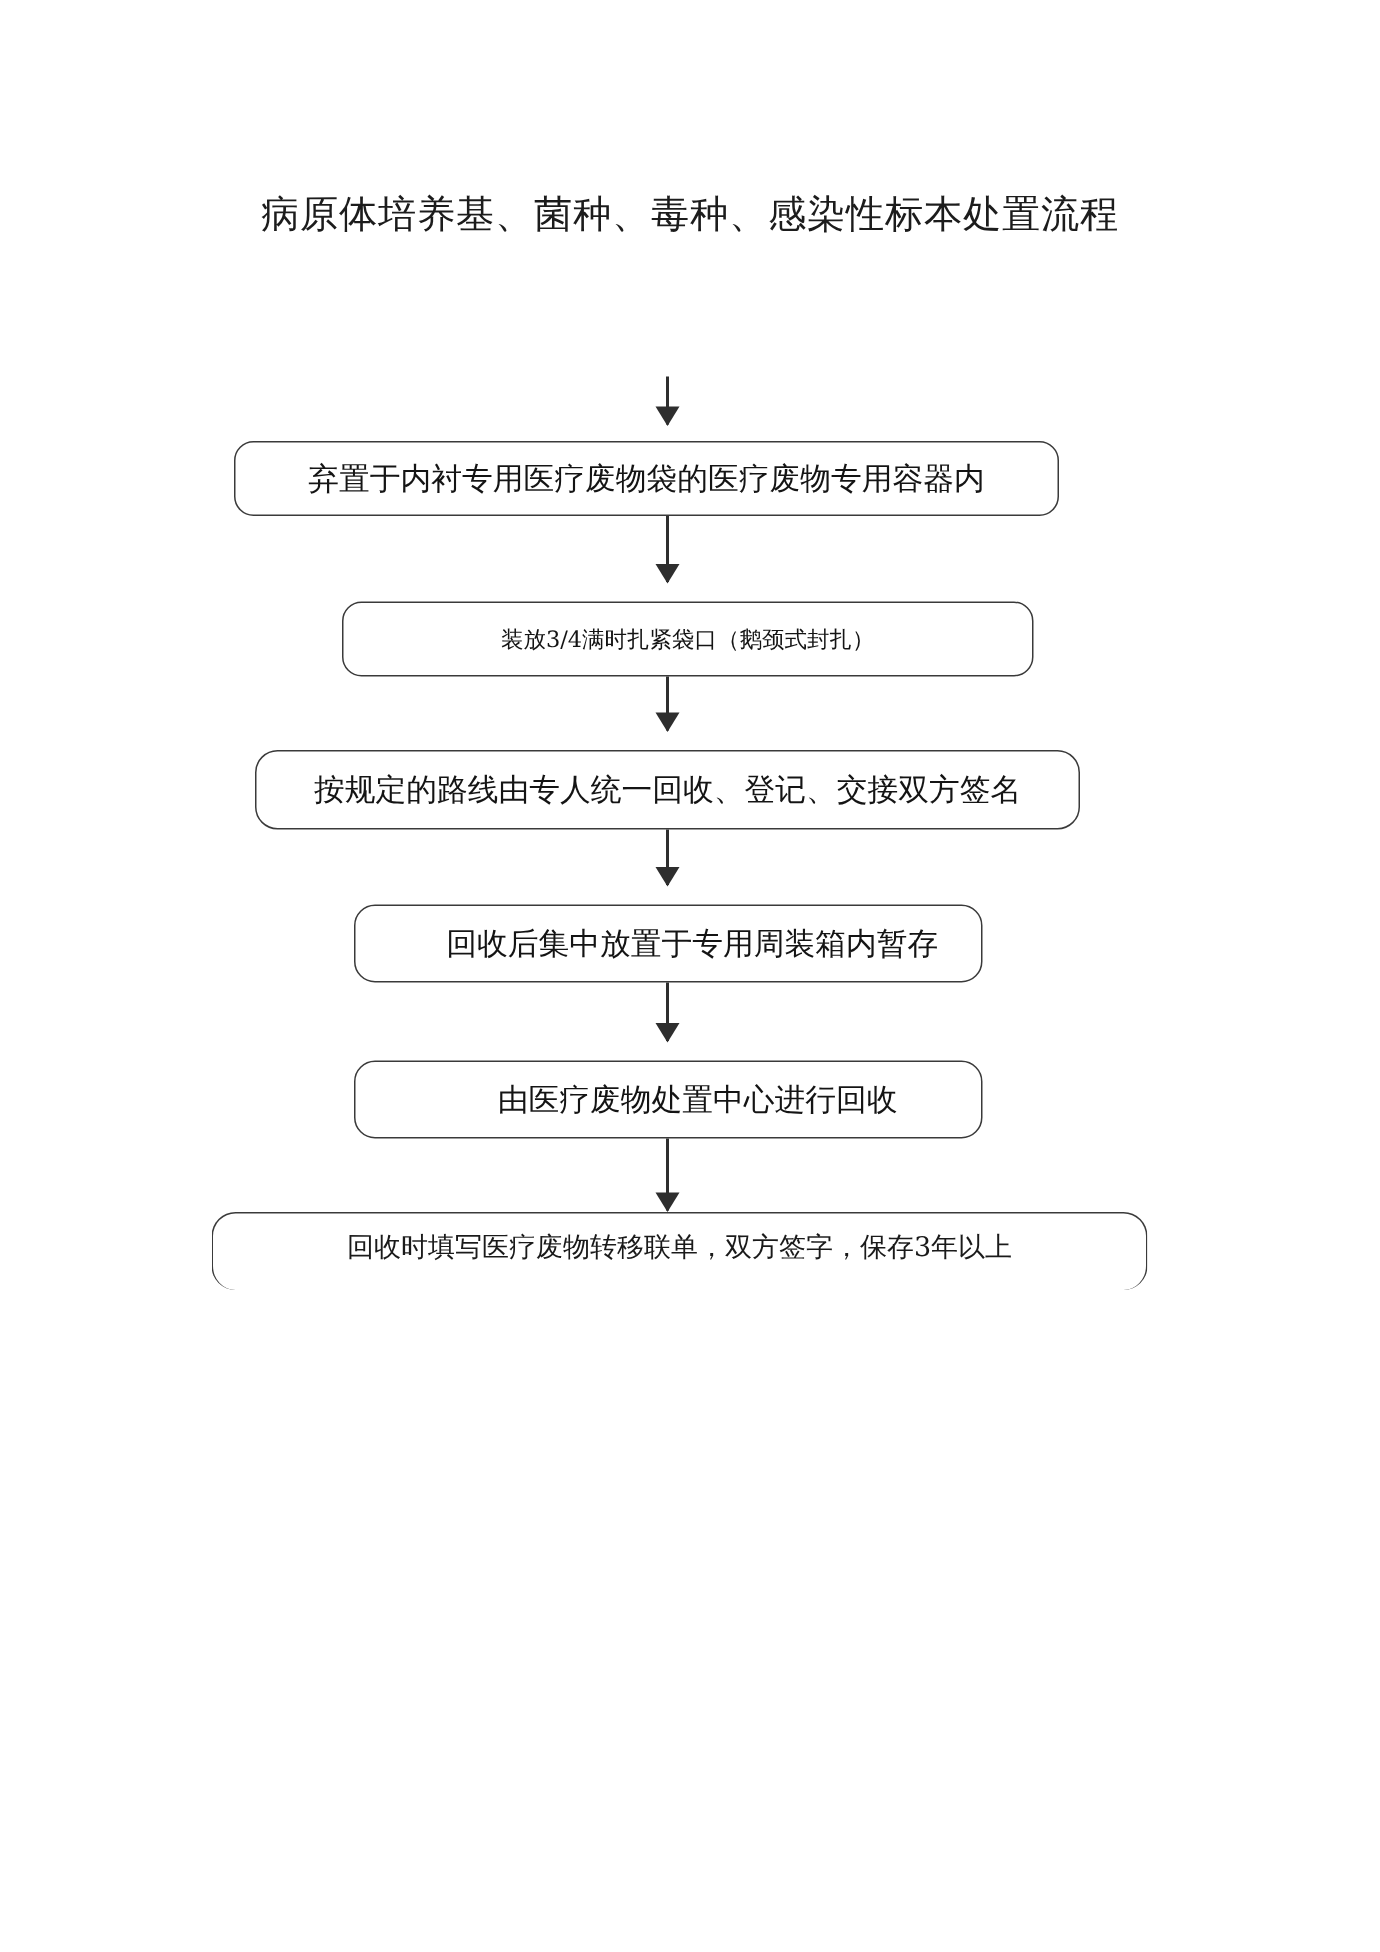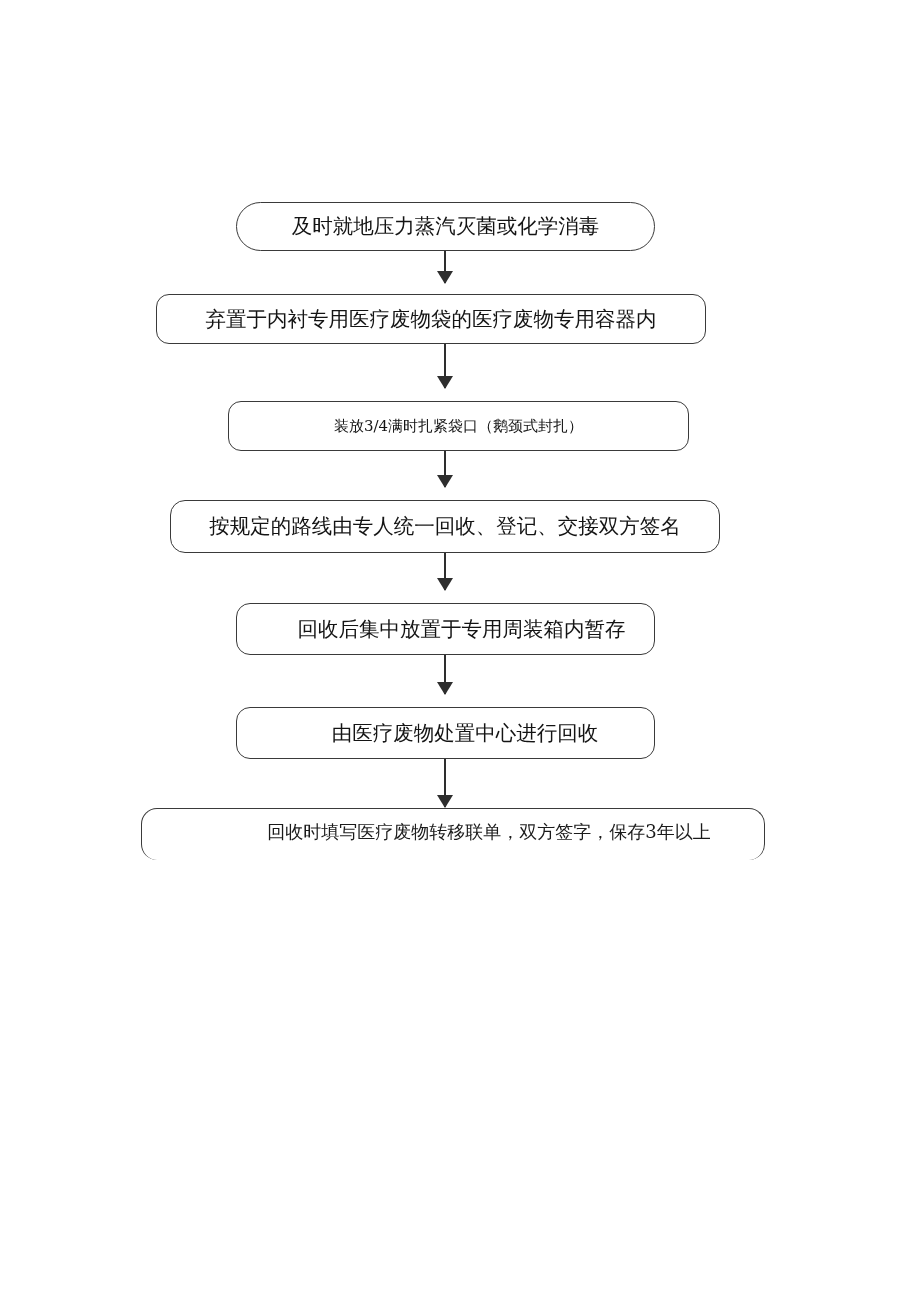--- a/index.html
+++ b/index.html
@@ -85,21 +85,20 @@
     position: absolute;
     left: 141px;
     top: 820px;
     width: 624px;
     text-align: center;
     font-size: 18px;
     line-height: 24px;
     color: #1a1a1a;
     font-family: "DejaVu Serif", "Liberation Serif", serif;
     white-space: nowrap;
-    padding-left: 36px;
   }
 
   
   .arrow {
     position: absolute;
     left: 444px;
     width: 2px;
     background: #2e2e2e;
   }
   .arrow::after {
@@ -119,24 +118,22 @@
   .arrow-a3 { top: 451px; height: 36px; }
   .arrow-a4 { top: 553px; height: 37px; }
   .arrow-a5 { top: 655px; height: 39px; }
   .arrow-a6 { top: 759px; height: 48px; }
 </style>
 </head>
 <body>
 
 <div id="page">
 
+  <div class="flow-title">病原体培养基、菌种、毒种、感染性标本处置流程</div>
 
-  <div class="node node-n1">
-    <span class="node-text">及时就地压力蒸汽灭菌或化学消毒</span>
-  </div>
 
   <div class="arrow arrow-a1"></div>
 
   <div class="node node-n2">
     <span class="node-text">弃置于内衬专用医疗废物袋的医疗废物专用容器内</span>
   </div>
 
   <div class="arrow arrow-a2"></div>
 
   <div class="node node-n3">

